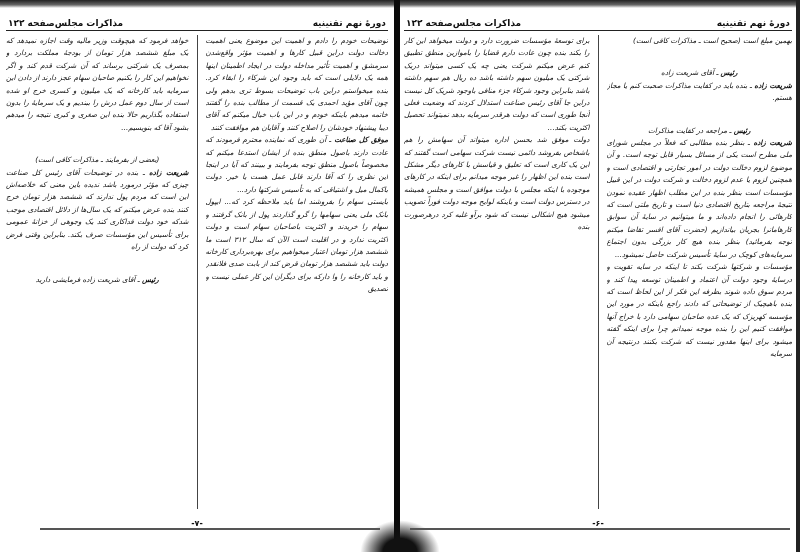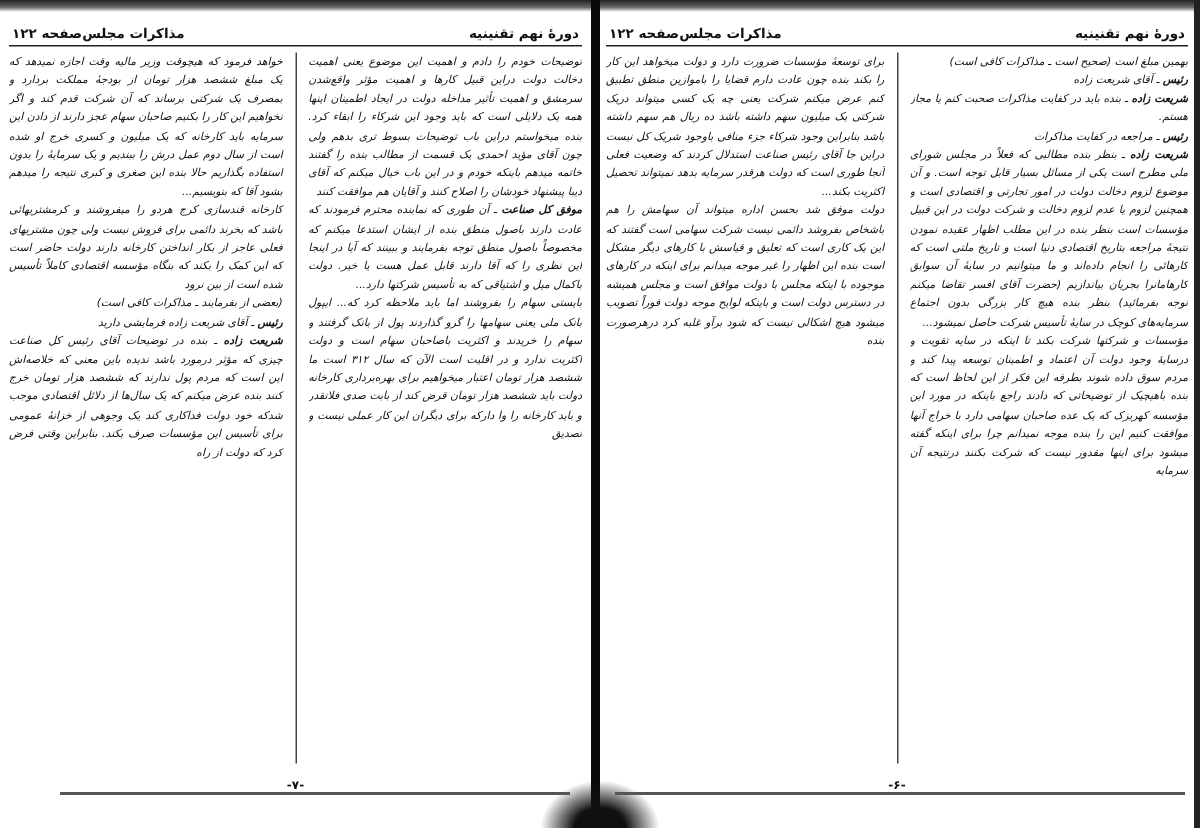--- a/index.html
+++ b/index.html
@@ -40,21 +40,21 @@
   .cols {
     display:flex; gap:8px; margin-top:4px; height:474px;
   }
   .col {
     flex:1; font-size:7.2px; line-height:12.4px; text-align:justify;
     overflow:hidden;
   }
   .divider { width:1px; background:#444; }
   .para { margin:0;font-style:italic; }
   .speaker { font-weight:bold; }
-  .center-line { text-align:right; }
+  .center-line { text-align:center;margin-top:20px; }
   .pageno {
     position:absolute; bottom:-2px; font-size:8px; font-weight:bold;
     width:100%; text-align:center;
   }
   .page.left .pageno { text-align:center; }
   .ink-right { position:absolute; right:0; top:0; width:4px; height:552px; background:#222; }
 </style>
 </head>
 <body>
 
@@ -72,29 +72,28 @@
       <p class="para">توضیحات خودم را دادم و اهمیت این موضوع یعنی اهمیت دخالت دولت دراین قبیل کارها و اهمیت مؤثر واقع‌شدن سرمشق و اهمیت تأثیر مداخله دولت در ایجاد اطمینان اینها همه یک دلایلی است که باید وجود این شرکاء را ابقاء کرد. بنده میخواستم دراین باب توضیحات بسوط تری بدهم ولی چون آقای مؤید احمدی یک قسمت از مطالب بنده را گفتند خاتمه میدهم باینکه خودم و در این باب خیال میکنم که آقای دیبا پیشنهاد خودشان را اصلاح کنند و آقایان هم موافقت کنند</p>
       <p class="para">
         <span class="speaker">موفق کل صناعت</span>
         <span>ـ آن طوری که نماینده محترم فرمودند که عادت دارند باصول منطق بنده از ایشان استدعا میکنم که مخصوصاً باصول منطق توجه بفرمایند و ببینند که آیا در اینجا این نظری را که آقا دارند قابل عمل هست یا خیر. دولت باکمال میل و اشتیاقی که به تأسیس شرکتها دارد...</span>
       </p>
       <p class="para">بایستی سهام را بفروشند اما باید ملاحظه کرد که... ایپول بانک ملی یعنی سهامها را گرو گذاردند پول از بانک گرفتند و سهام را خریدند و اکثریت باصاحبان سهام است و دولت اکثریت ندارد و در اقلیت است الآن که سال ۳۱۲ است ما ششصد هزار تومان اعتبار میخواهیم برای بهره‌برداری کارخانه دولت باید ششصد هزار تومان قرض کند از بابت صدی فلانقدر و باید کارخانه را وا دارکه برای دیگران این کار عملی نیست و تصدیق</p>
     </div>
     <div class="divider"></div>
     <div class="col">
       <p class="para">خواهد فرمود که هیچوقت وزیر مالیه وقت اجازه نمیدهد که یک مبلغ ششصد هزار تومان از بودجهٔ مملکت بردارد و بمصرف یک شرکتی برساند که آن شرکت قدم کند و اگر نخواهیم این کار را بکنیم صاحبان سهام عجز دارند از دادن این سرمایه باید کارخانه که یک میلیون و کسری خرج او شده است از سال دوم عمل درش را ببندیم و یک سرمایهٔ را بدون استفاده بگذاریم حالا بنده این صغری و کبری نتیجه را میدهم بشود آقا که بنویسیم...</p>
-      <p class="para">کارخانه قندسازی کرج هردو را میفروشند و کرمشتریهائی باشد که بخرند دائمی برای فروش نیست ولی چون مشتریهای فعلی عاجز از بکار انداختن کارخانه دارند دولت حاضر است که این کمک را بکند که بنگاه مؤسسه اقتصادی کاملاً تأسیس شده است از بین نرود</p>
       <p class="para center-line">(بعضی از بفرمایند ـ مذاکرات کافی است)</p>
+      <p class="para">
+        <span class="speaker">شریعت زاده</span>
+        <span>ـ بنده در توضیحات آقای رئیس کل صناعت چیزی که مؤثر درمورد باشد ندیده باین معنی که خلاصه‌اش این است که مردم پول ندارند که ششصد هزار تومان خرج کنند بنده عرض میکنم که یک سال‌ها از دلائل اقتصادی موجب شدکه خود دولت فداکاری کند یک وجوهی از خزانهٔ عمومی برای تأسیس این مؤسسات صرف بکند. بنابراین وقتی فرض کرد که دولت از راه</span>
+      </p>
       <p class="para center-line">
         <span class="speaker">رئیس</span>
         <span>ـ آقای شریعت زاده فرمایشی دارید</span>
-      </p>
-      <p class="para">
-        <span class="speaker">شریعت زاده</span>
-        <span>ـ بنده در توضیحات آقای رئیس کل صناعت چیزی که مؤثر درمورد باشد ندیده باین معنی که خلاصه‌اش این است که مردم پول ندارند که ششصد هزار تومان خرج کنند بنده عرض میکنم که یک سال‌ها از دلائل اقتصادی موجب شدکه خود دولت فداکاری کند یک وجوهی از خزانهٔ عمومی برای تأسیس این مؤسسات صرف بکند. بنابراین وقتی فرض کرد که دولت از راه</span>
       </p>
     </div>
   </div>
   <div class="pageno">-۷-</div>
 </div>
 
 <div class="spine"></div>
 <div class="spine-base"></div>
 <div class="bottomrule" style="left:40px;width:340px"></div>
 <div class="bottomrule" style="left:410px;width:380px"></div>

